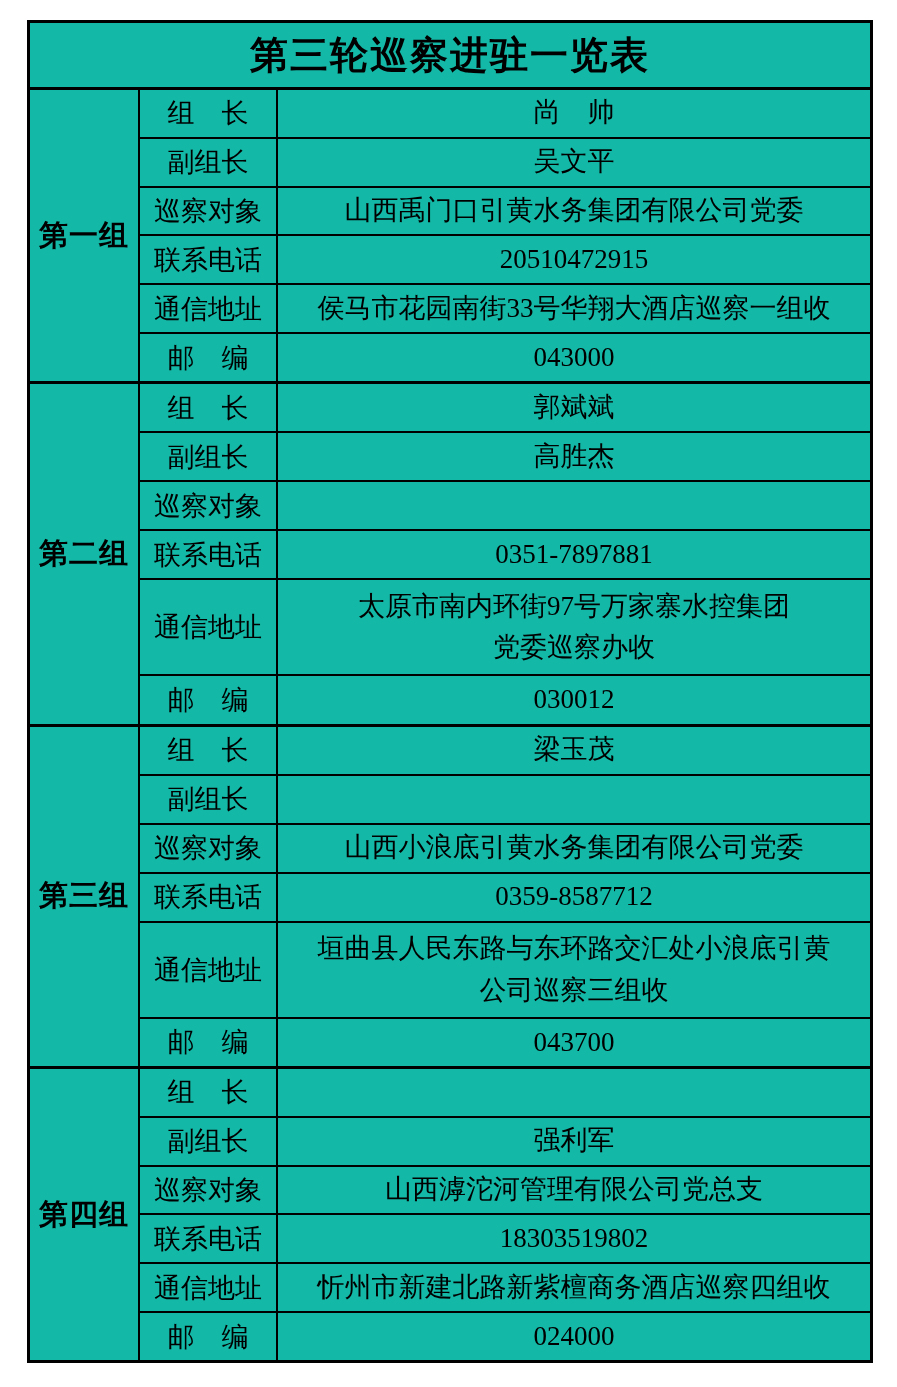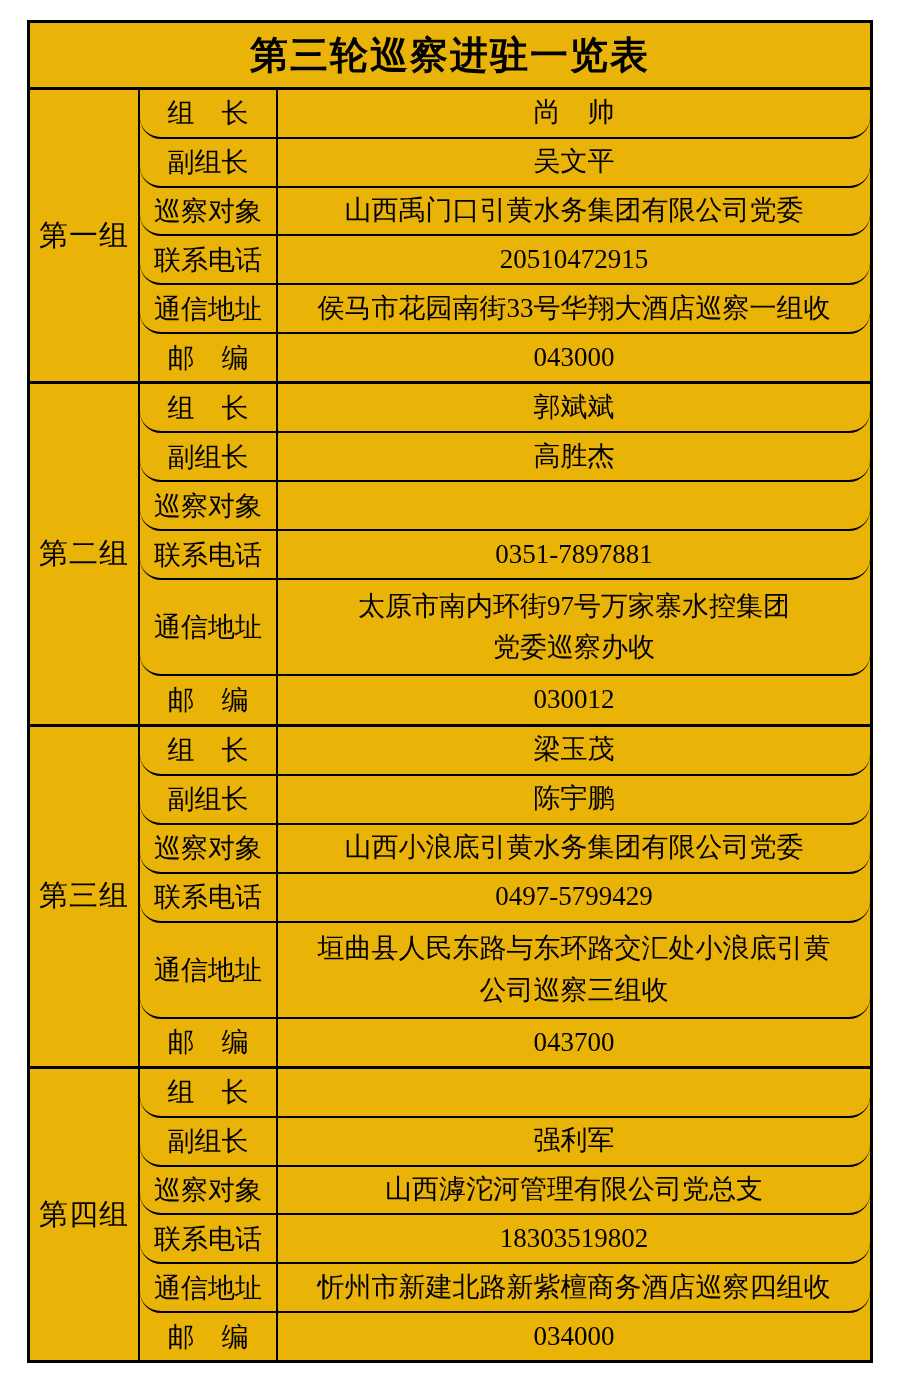--- a/index.html
+++ b/index.html
@@ -19,21 +19,21 @@
   .table {
     position: absolute;
     left: 27px;
     top: 20px;
     width: 846px;
     height: 1343px;
     box-sizing: border-box;
     border: 3px solid #000;
     display: flex;
     flex-direction: column;
-    background: #eab308;
+    background: #14b8a6;
   }
   .title-row {
     flex: 0 0 64px;
     border-bottom: 3px solid #000;
     display: flex;
     align-items: center;
     justify-content: center;
     font-size: 38px;
     font-weight: bold;
     letter-spacing: 2px;
@@ -45,35 +45,34 @@
   }
   .group.has-tall { flex: 7 1 0; }
   .group + .group { border-top: 3px solid #000; }
   .group-name {
     flex: 0 0 108px;
     border-right: 2px solid #000;
     display: flex;
     align-items: center;
     justify-content: center;
     font-size: 29px;
-    font-weight: normal;
+    font-weight: bold;
     letter-spacing: 1px;
   }
   .rows {
     flex: 1 1 auto;
     display: flex;
     flex-direction: column;
     min-width: 0;
   }
   .row {
     flex: 1 1 0;
     display: flex;
     border-bottom: 2px solid #000;
     min-height: 0;
-    border-radius: 21px;
   }
   .row.tall { flex: 2 2 0; }
   .row:last-child { border-bottom: none; }
   .label-cell {
     flex: 0 0 136px;
     border-right: 2px solid #000;
     display: flex;
     align-items: center;
     justify-content: center;
     font-size: 27px;
@@ -161,29 +160,28 @@
 
     <div class="group has-tall">
       <div class="group-name">第三组</div>
       <div class="rows">
         <div class="row">
           <div class="label-cell">组　长</div>
           <div class="value-cell">梁玉茂</div>
         </div>
         <div class="row">
           <div class="label-cell">副组长</div>
-          <div class="value-cell">陈宇鹏</div>
         </div>
         <div class="row">
           <div class="label-cell">巡察对象</div>
           <div class="value-cell">山西小浪底引黄水务集团有限公司党委</div>
         </div>
         <div class="row">
           <div class="label-cell">联系电话</div>
-          <div class="value-cell">0497-5799429</div>
+          <div class="value-cell">0359-8587712</div>
         </div>
         <div class="row tall">
           <div class="label-cell">通信地址</div>
           <div class="value-cell">垣曲县人民东路与东环路交汇处小浪底引黄
 公司巡察三组收</div>
         </div>
         <div class="row">
           <div class="label-cell">邮　编</div>
           <div class="value-cell">043700</div>
         </div>
@@ -207,19 +205,19 @@
         <div class="row">
           <div class="label-cell">联系电话</div>
           <div class="value-cell">18303519802</div>
         </div>
         <div class="row">
           <div class="label-cell">通信地址</div>
           <div class="value-cell">忻州市新建北路新紫檀商务酒店巡察四组收</div>
         </div>
         <div class="row">
           <div class="label-cell">邮　编</div>
-          <div class="value-cell">034000</div>
+          <div class="value-cell">024000</div>
         </div>
       </div>
     </div>
 
   </div>
 </div>
 
 </body></html>

